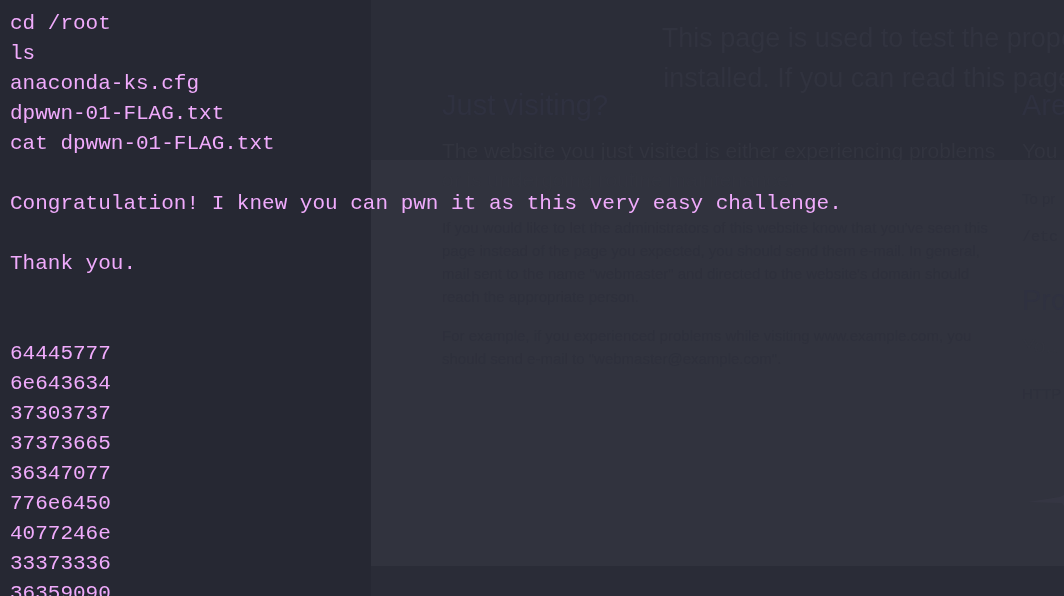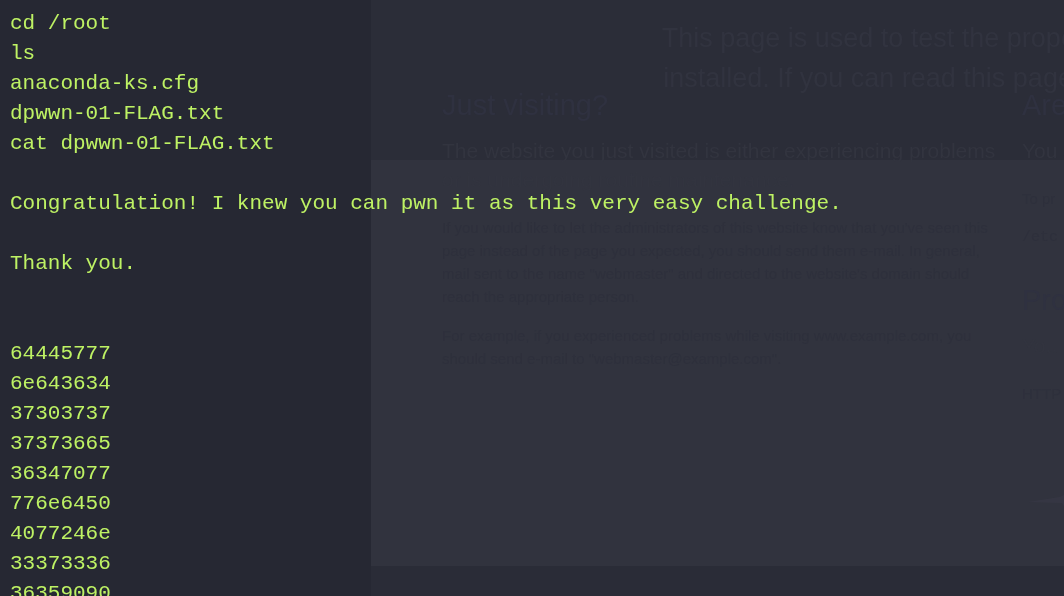--- a/index.html
+++ b/index.html
@@ -113,21 +113,21 @@
     position: absolute;
     left: 0;
     top: 0;
     width: 1064px;
     height: 596px;
     padding: 9px 0 0 10px;
     box-sizing: border-box;
     font-family: "Liberation Mono", monospace;
     font-size: 21px;
     line-height: 30px;
-    color: #bef264;
+    color: #f0abfc;
     white-space: pre;
     pointer-events: none;
   }
   #terminal-text .line { height: 30px; }
   #terminal-text .blank { height: 30px; }
 </style>
 </head>
 <body>
 
 <div id="screen">

